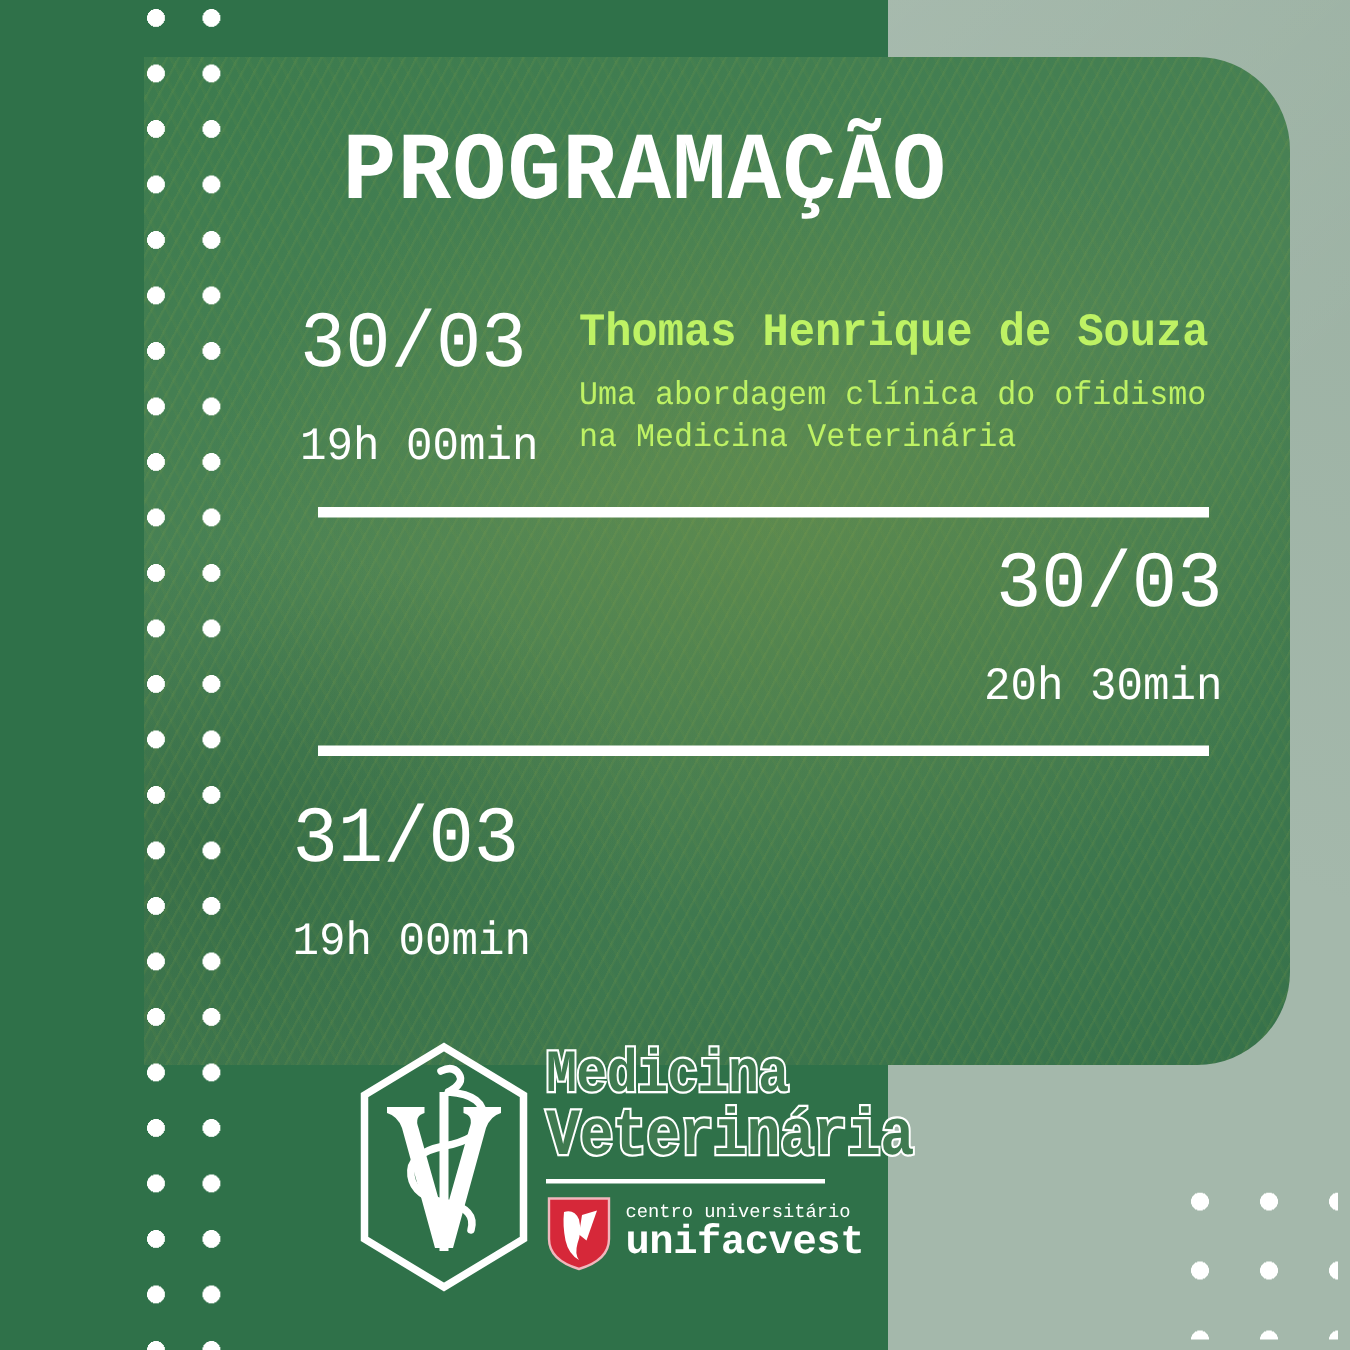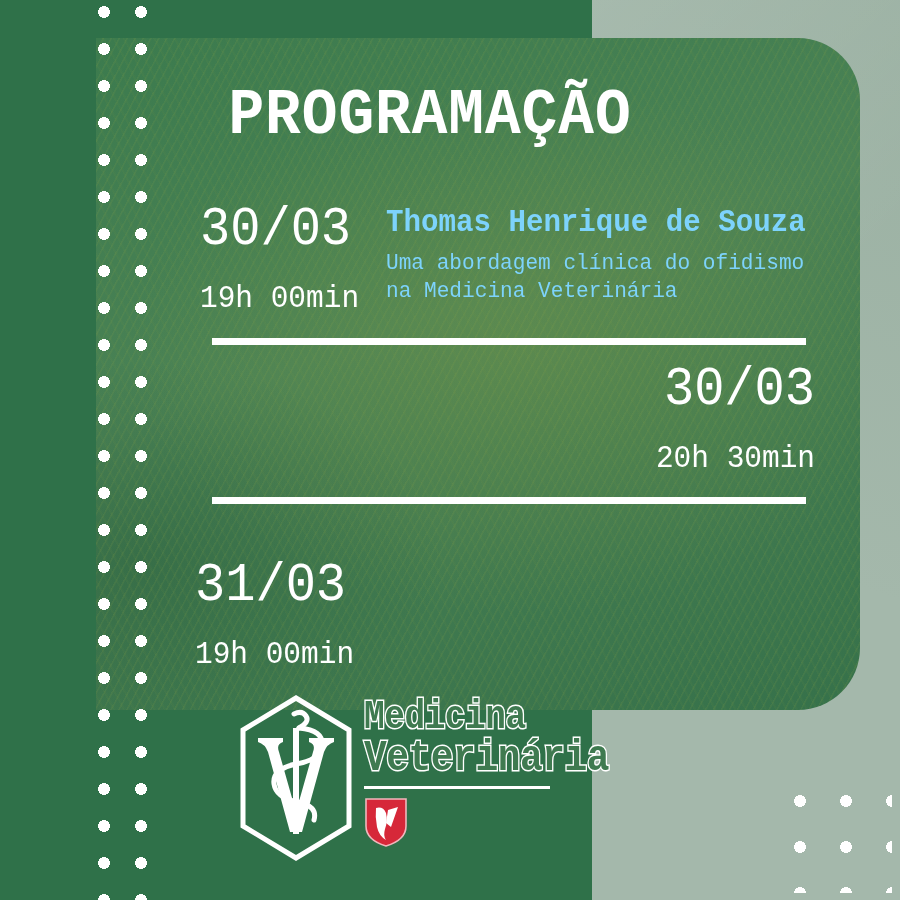--- a/index.html
+++ b/index.html
@@ -117,21 +117,21 @@
   }
 
   .sched { position: absolute; left: 0; top: 0; width: 728px; height: 900px; }
 
   .event {
     position: absolute;
     width: 620px;
   }
   .ev1 { left: 200px; top: 203px; }
   .ev2 { left: 195px; top: 363px; }
-  .ev3 { left: 195px; top: 533px; margin-top: 26px; }
+  .ev3 { left: 195px; top: 533px; }
 
   .row { display: flex; align-items: flex-start; }
   .row-rev { flex-direction: row-reverse; justify-content: flex-start; }
 
   .when {
     width: 186px;
     flex: 0 0 186px;
     color: #ffffff;
     padding-top: 2px;
   }
@@ -153,21 +153,21 @@
     font-weight: 300;
     line-height: 1.05;
     margin-top: 26px;
     transform: scaleX(0.95);
     transform-origin: left center;
   }
   .when.align-right .time { transform-origin: right center; }
 
   .what {
     flex: 1 1 auto;
-    color: #7dd3fc;
+    color: #bef264;
     padding-top: 4px;
   }
   .what.align-left { text-align: left; }
 
   .speaker {
     font-size: 31px;
     font-weight: 700;
     line-height: 1.05;
     transform: scaleX(0.94);
     transform-origin: left center;
@@ -326,19 +326,23 @@
         <div class="divider-line"></div>
 
         <div class="uni-row">
           <div class="shield">
             <svg viewBox="0 0 44 52" width="44" height="52" aria-hidden="true">
               <path d="M2,3 H42 V30 Q42,44 22,50 Q2,44 2,30 Z" fill="#d62839" stroke="#f1b7bd" stroke-width="1.6"></path>
               <path d="M12,12 Q19,10 22,17 Q24,25 21,33 Q19,40 22,44 Q15,40 13,31 Q11,21 12,12 Z" fill="#ffffff"></path>
               <path d="M24,14 L34,11 L27,31 L22,27 Z" fill="#ffffff"></path>
             </svg>
           </div>
+          <div class="uni-text">
+            <div class="uni-small">centro universitário</div>
+            <div class="uni-big">unifacvest</div>
+          </div>
         </div>
       </div>
 
     </div>
 
   </div>
 </div>
 
 </body></html>

